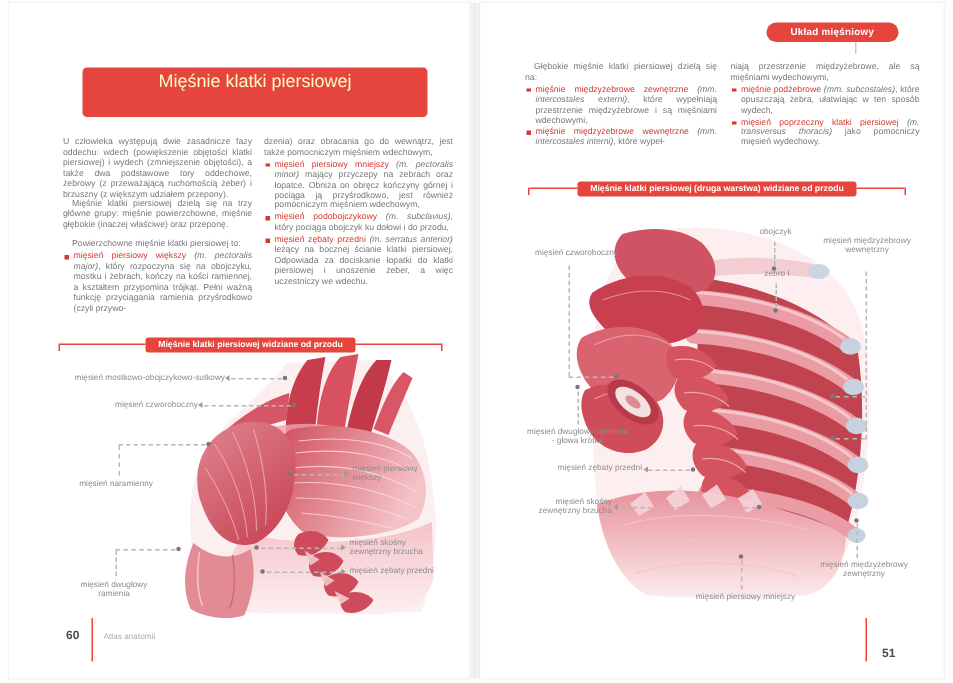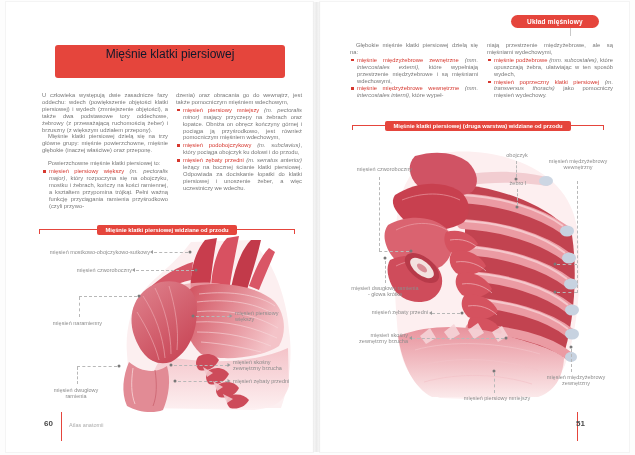--- a/index.html
+++ b/index.html
@@ -18,21 +18,21 @@
          background:linear-gradient(90deg,rgba(0,0,0,0) 0%,rgba(0,0,0,0.07) 50%,rgba(0,0,0,0) 100%);}
 
   
   .section-tag{position:absolute;left:511px;top:15px;height:13px;background:var(--red);
       border-radius:7px;color:#fff;font-size:6.5px;font-weight:bold;display:flex;align-items:center;
       padding:0 16px;letter-spacing:.2px;}
   .tag-stem{position:absolute;left:570px;top:28px;width:1px;height:8px;background:#c9c9c9;}
 
   
   .title-banner{position:absolute;left:55px;top:45px;width:230px;height:33px;background:var(--red);
-      border-radius:3px;color:#0f172a;text-align:center;padding-top:2px;box-sizing:border-box;}
+      border-radius:3px;color:#fef9c3;text-align:center;padding-top:2px;box-sizing:border-box;}
   .title-banner .t1{display:block;font-size:12px;line-height:15px;}
   .title-banner .t2{display:block;font-size:12px;line-height:14px;font-style:italic;}
 
   
   .bodycol{position:absolute;font-size:5.8px;line-height:6.9px;color:var(--body);text-align:justify;}
   #left-col1{left:42px;top:92px;width:126px;}
   #left-col2{left:176px;top:92px;width:126px;}
   #right-col1{left:350px;top:42px;width:128px;}
   #right-col2{left:487px;top:42px;width:126px;}
   .para{margin:0;}
@@ -67,21 +67,21 @@
   .lead-v{position:absolute;width:0;border-left:1px dashed #b8b8b8;}
   .ldot{position:absolute;width:3px;height:3px;border-radius:50%;background:#787878;transform:translate(-1.5px,-1.5px);}
   .arr-l{position:absolute;width:0;height:0;border-top:2px solid transparent;border-bottom:2px solid transparent;
          border-right:3.5px solid #9a9a9a;transform:translate(-1px,-2px);}
   .arr-r{position:absolute;width:0;height:0;border-top:2px solid transparent;border-bottom:2px solid transparent;
          border-left:3.5px solid #9a9a9a;transform:translate(-2.5px,-2px);}
 
   
   .pagenum{position:absolute;top:419px;font-size:8px;font-weight:bold;color:#4a4a4a;}
   #pagenum-left{left:44px;}
-  #pagenum-right{left:576px;}
+  #pagenum-right{left:588px;margin-top:12px;}
   .foot-rule{position:absolute;top:412px;width:1px;height:29px;background:var(--red);}
   #rule-left{left:61px;}
   #rule-right{left:577px;}
   .book-title{position:absolute;left:69px;top:422px;font-size:5.5px;color:#ababab;}
 </style>
 </head>
 <body>
 
 <div id="canvas">
 

